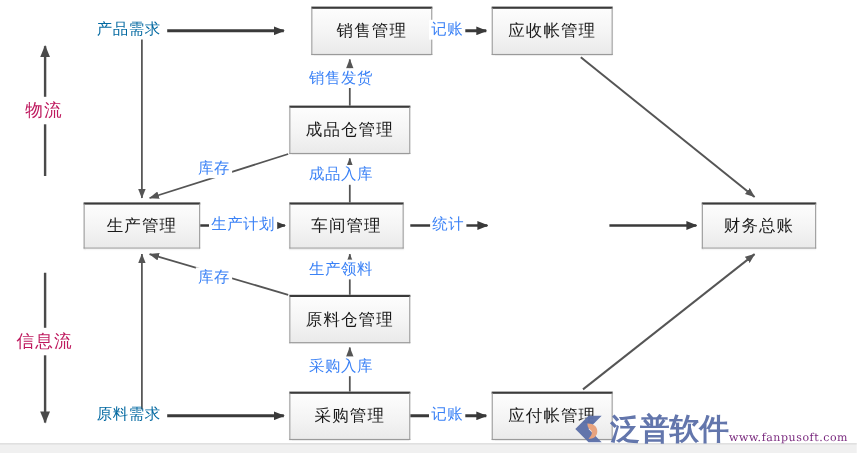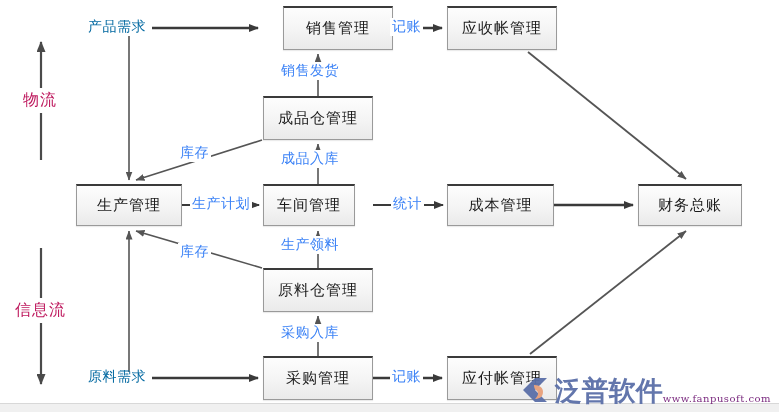--- a/index.html
+++ b/index.html
@@ -214,27 +214,24 @@
   </div>
 
   <div class="node" style="left:263px; top:96px; width:110px; height:44px;">
     <span>成品仓管理</span>
   </div>
 
   <div class="node" style="left:76px; top:184px; width:106px; height:42px;">
     <span>生产管理</span>
   </div>
 
-  <div class="node" style="left:263px; top:184px; width:92px; height:42px;">
+  <div class="node" style="left:263px; top:184px; width:104px; height:42px;">
     <span>车间管理</span>
   </div>
 
-  <div class="node" style="left:447px; top:184px; width:107px; height:42px;">
-    <span>成本管理</span>
-  </div>
 
   <div class="node" style="left:638px; top:184px; width:104px; height:42px;">
     <span>财务总账</span>
   </div>
 
   <div class="node" style="left:263px; top:268px; width:110px; height:44px;">
     <span>原料仓管理</span>
   </div>
 
   <div class="node" style="left:263px; top:356px; width:110px; height:44px;">

